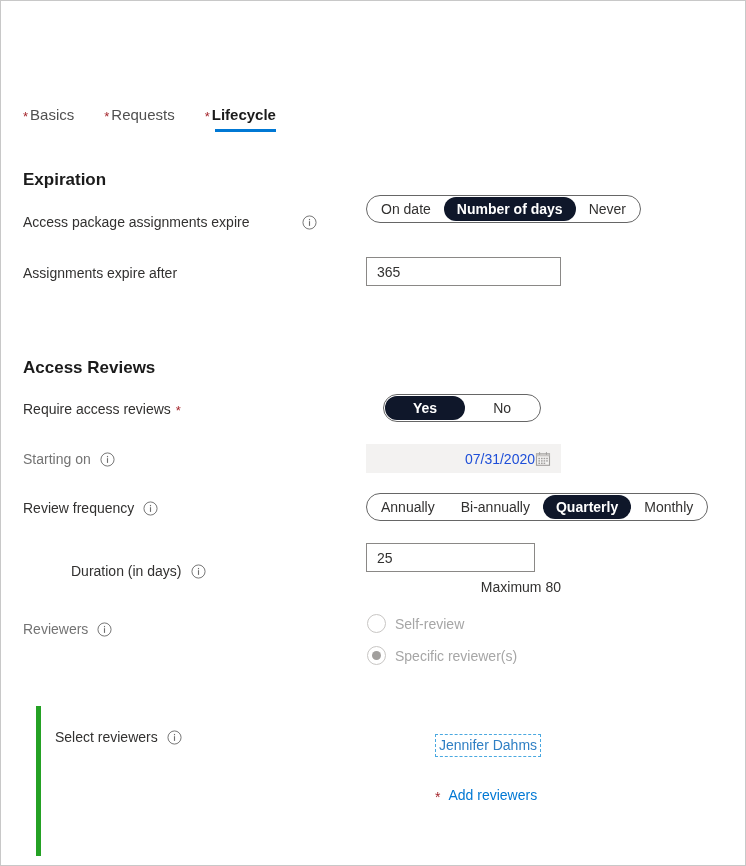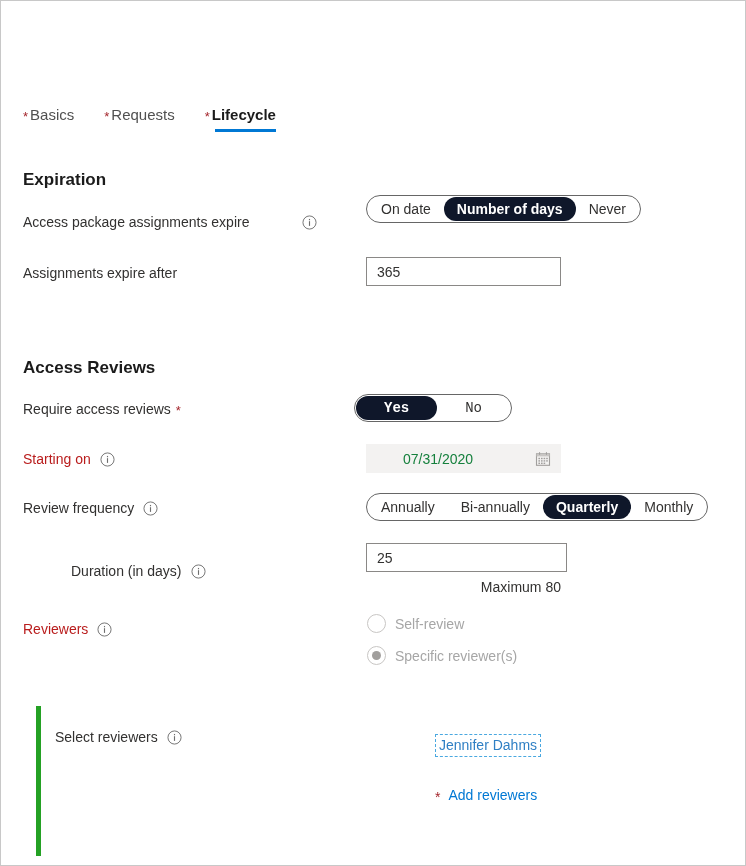--- a/index.html
+++ b/index.html
@@ -87,21 +87,21 @@
   .field-label {
     position: absolute;
     left: 22px;
     font-size: 14px;
     color: #323130;
     display: flex;
     align-items: center;
     white-space: nowrap;
   }
   .field-label.disabled {
-    color: #b91c1c;
+    color: #737373;
   }
   .field-label .req-star {
     color: #a4262c;
     font-size: 13px;
     margin-left: 5px;
     position: relative;
     top: 1px;
   }
 
   
@@ -159,22 +159,22 @@
     background: #ffffff;
     font-size: 14px;
     color: #323130;
     padding: 0 10px;
     display: flex;
     align-items: center;
   }
   .text-input.disabled {
     background: #f3f2f1;
     border: none;
-    color: #15803d;
-    justify-content: space-between;
+    color: #1d4ed8;
+    justify-content: flex-end;
     padding-left: 37px;
   }
   .helper-text {
     position: absolute;
     font-size: 14px;
     color: #323130;
     text-align: right;
   }
   .cal-icon { display:flex; align-items:center; }
 
@@ -294,21 +294,21 @@
   <div class="text-input" style="left:365px; top:256px; width:195px; height:29px;">365</div>
 
 
   <div class="section-head" style="top:357px;">Access Reviews</div>
 
   <div class="field-label" style="top:400px;">
     <span>Require access reviews</span>
     <span class="req-star">*</span>
   </div>
 
-  <div class="pill-group" style="left:353px; top:393px;font-family:Liberation Mono, monospace;">
+  <div class="pill-group" style="left:382px; top:393px;">
     <span class="pill-opt selected" style="padding:0 28px;">Yes</span>
     <span class="pill-opt" style="padding:0 28px;">No</span>
   </div>
 
   <div class="field-label disabled" style="top:450px;">
     <span>Starting on</span>
     <span class="info-icon">
       <svg width="15" height="15" viewBox="0 0 16 16">
           <circle cx="8" cy="8" r="7" fill="none" stroke="#6e6e6e" stroke-width="1"></circle>
           <rect x="7.4" y="6.6" width="1.2" height="5" fill="#6e6e6e"></rect>
@@ -362,21 +362,21 @@
     <span>Duration (in days)</span>
     <span class="info-icon">
       <svg width="15" height="15" viewBox="0 0 16 16">
           <circle cx="8" cy="8" r="7" fill="none" stroke="#6e6e6e" stroke-width="1"></circle>
           <rect x="7.4" y="6.6" width="1.2" height="5" fill="#6e6e6e"></rect>
           <rect x="7.4" y="4.2" width="1.2" height="1.4" fill="#6e6e6e"></rect>
         </svg>
     </span>
   </div>
 
-  <div class="text-input" style="left:365px; top:542px; width:201px; height:29px;">25</div>
+  <div class="text-input" style="left:365px; top:542px; width:169px; height:29px;">25</div>
   <div class="helper-text" style="left:365px; top:578px; width:195px;">Maximum 80</div>
 
   <div class="field-label disabled" style="top:620px;">
     <span>Reviewers</span>
     <span class="info-icon">
       <svg width="15" height="15" viewBox="0 0 16 16">
           <circle cx="8" cy="8" r="7" fill="none" stroke="#6e6e6e" stroke-width="1"></circle>
           <rect x="7.4" y="6.6" width="1.2" height="5" fill="#6e6e6e"></rect>
           <rect x="7.4" y="4.2" width="1.2" height="1.4" fill="#6e6e6e"></rect>
         </svg>

